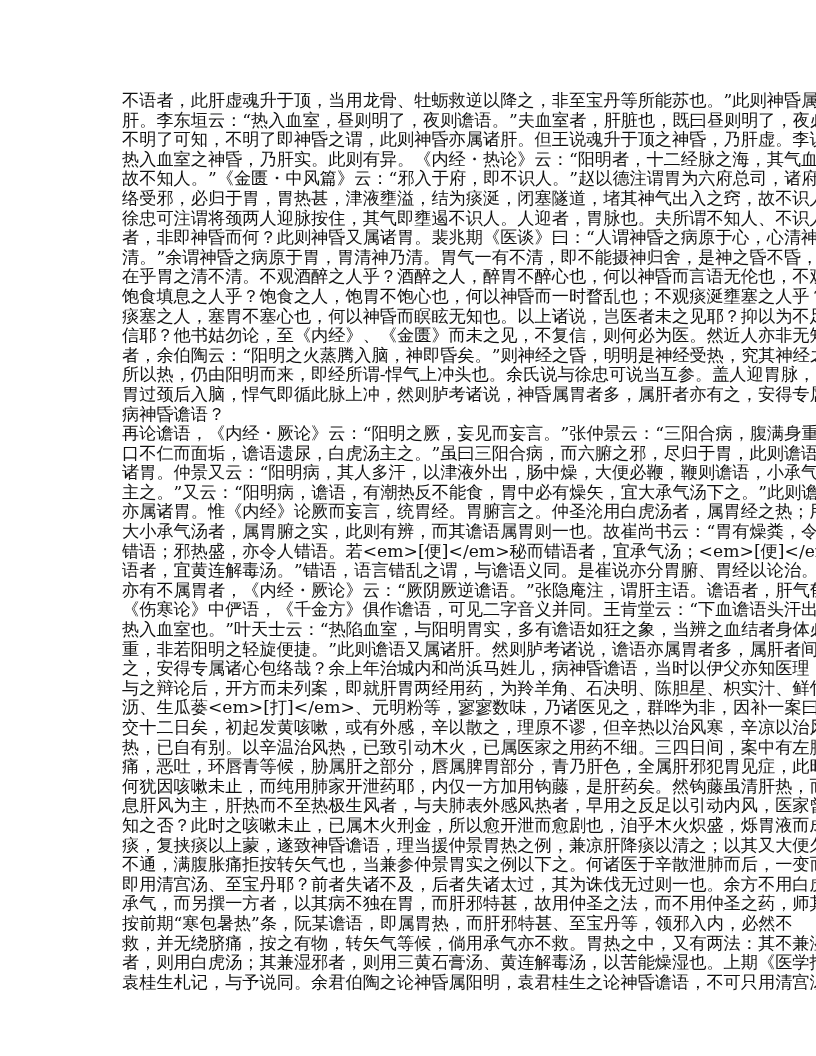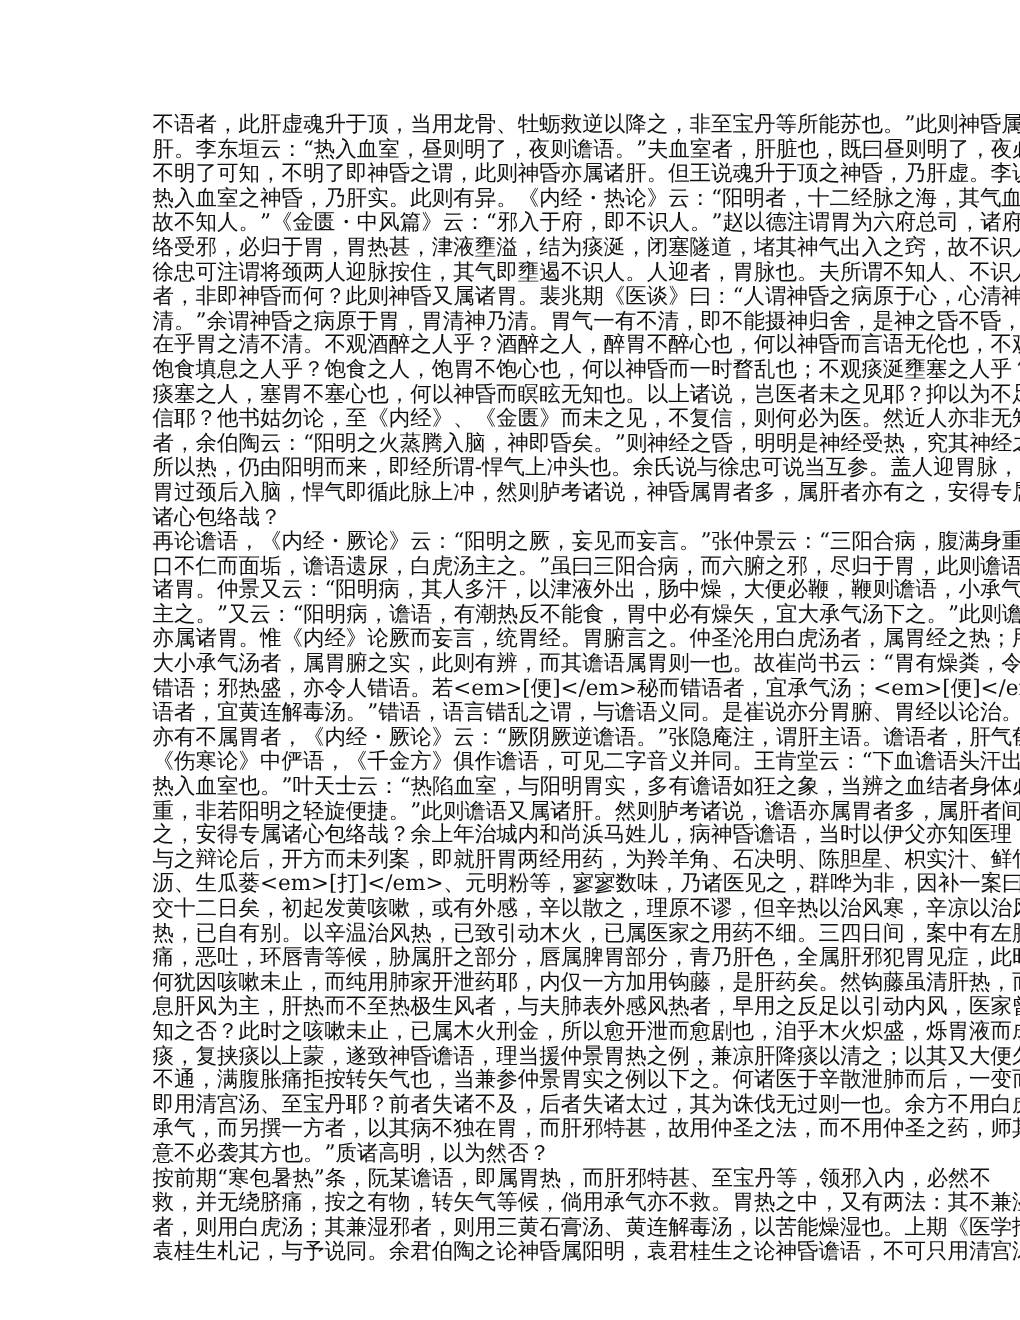--- a/index.html
+++ b/index.html
@@ -37,21 +37,21 @@
     <span class="line">徐忠可注谓将颈两人迎脉按住，其气即壅遏不识人。人迎者，胃脉也。夫所谓不知人、不识人</span>
     <span class="line">者，非即神昏而何？此则神昏又属诸胃。裴兆期《医谈》曰：“人谓神昏之病原于心，心清神乃</span>
     <span class="line">清。”余谓神昏之病原于胃，胃清神乃清。胃气一有不清，即不能摄神归舍，是神之昏不昏，专</span>
     <span class="line">在乎胃之清不清。不观酒醉之人乎？酒醉之人，醉胃不醉心也，何以神昏而言语无伦也，不观</span>
     <span class="line">饱食填息之人乎？饱食之人，饱胃不饱心也，何以神昏而一时瞀乱也；不观痰涎壅塞之人乎？</span>
     <span class="line">痰塞之人，塞胃不塞心也，何以神昏而瞑眩无知也。以上诸说，岂医者未之见耶？抑以为不足</span>
     <span class="line">信耶？他书姑勿论，至《内经》、《金匮》而未之见，不复信，则何必为医。然近人亦非无知之</span>
     <span class="line">者，余伯陶云：“阳明之火蒸腾入脑，神即昏矣。”则神经之昏，明明是神经受热，究其神经之</span>
     <span class="line">所以热，仍由阳明而来，即经所谓-悍气上冲头也。余氏说与徐忠可说当互参。盖人迎胃脉，由</span>
     <span class="line">胃过颈后入脑，悍气即循此脉上冲，然则胪考诸说，神昏属胃者多，属肝者亦有之，安得专属</span>
-    <span class="line last">诸心包络哉？</span>
+    <span class="line last">病神昏谵语？</span>
   </div>
   <div>
     <span class="line">再论谵语，《内经・厥论》云：“阳明之厥，妄见而妄言。”张仲景云：“三阳合病，腹满身重，</span>
     <span class="line">口不仁而面垢，谵语遗尿，白虎汤主之。”虽曰三阳合病，而六腑之邪，尽归于胃，此则谵语属</span>
     <span class="line">诸胃。仲景又云：“阳明病，其人多汗，以津液外出，肠中燥，大便必鞭，鞭则谵语，小承气汤</span>
     <span class="line">主之。”又云：“阳明病，谵语，有潮热反不能食，胃中必有燥矢，宜大承气汤下之。”此则谵语</span>
     <span class="line">亦属诸胃。惟《内经》论厥而妄言，统胃经。胃腑言之。仲圣沦用白虎汤者，属胃经之热；用</span>
     <span class="line">大小承气汤者，属胃腑之实，此则有辨，而其谵语属胃则一也。故崔尚书云：“胃有燥粪，令人</span>
     <span class="line">错语；邪热盛，亦令人错语。若&lt;em&gt;[便]&lt;/em&gt;秘而错语者，宜承气汤；&lt;em&gt;[便]&lt;/em&gt;通而错</span>
     <span class="line">语者，宜黄连解毒汤。”错语，语言错乱之谓，与谵语义同。是崔说亦分胃腑、胃经以论治。然</span>
@@ -65,21 +65,20 @@
     <span class="line">交十二日矣，初起发黄咳嗽，或有外感，辛以散之，理原不谬，但辛热以治风寒，辛凉以治风</span>
     <span class="line">热，已自有别。以辛温治风热，已致引动木火，已属医家之用药不细。三四日间，案中有左胁</span>
     <span class="line">痛，恶吐，环唇青等候，胁属肝之部分，唇属脾胃部分，青乃肝色，全属肝邪犯胃见症，此时</span>
     <span class="line">何犹因咳嗽未止，而纯用肺家开泄药耶，内仅一方加用钩藤，是肝药矣。然钩藤虽清肝热，而</span>
     <span class="line">息肝风为主，肝热而不至热极生风者，与夫肺表外感风热者，早用之反足以引动内风，医家曾</span>
     <span class="line">知之否？此时之咳嗽未止，已属木火刑金，所以愈开泄而愈剧也，洎乎木火炽盛，烁胃液而成</span>
     <span class="line">痰，复挟痰以上蒙，遂致神昏谵语，理当援仲景胃热之例，兼凉肝降痰以清之；以其又大便久</span>
     <span class="line">不通，满腹胀痛拒按转矢气也，当兼参仲景胃实之例以下之。何诸医于辛散泄肺而后，一变而</span>
     <span class="line">即用清宫汤、至宝丹耶？前者失诸不及，后者失诸太过，其为诛伐无过则一也。余方不用白虎、</span>
     <span class="line">承气，而另撰一方者，以其病不独在胃，而肝邪特甚，故用仲圣之法，而不用仲圣之药，师其</span>
-    <span class="line last">意不必袭其方也。”质诸高明，以为然否？</span>
   </div>
   <div>
     <span class="line">按前期“寒包暑热”条，阮某谵语，即属胃热，而肝邪特甚、至宝丹等，领邪入内，必然不</span>
     <span class="line">救，并无绕脐痛，按之有物，转矢气等候，倘用承气亦不救。胃热之中，又有两法：其不兼湿</span>
     <span class="line">者，则用白虎汤；其兼湿邪者，则用三黄石膏汤、黄连解毒汤，以苦能燥湿也。上期《医学报》</span>
     <span class="line">袁桂生札记，与予说同。余君伯陶之论神昏属阳明，袁君桂生之论神昏谵语，不可只用清宫汤、</span>
   </div>
 </div>
 
 </body></html>

